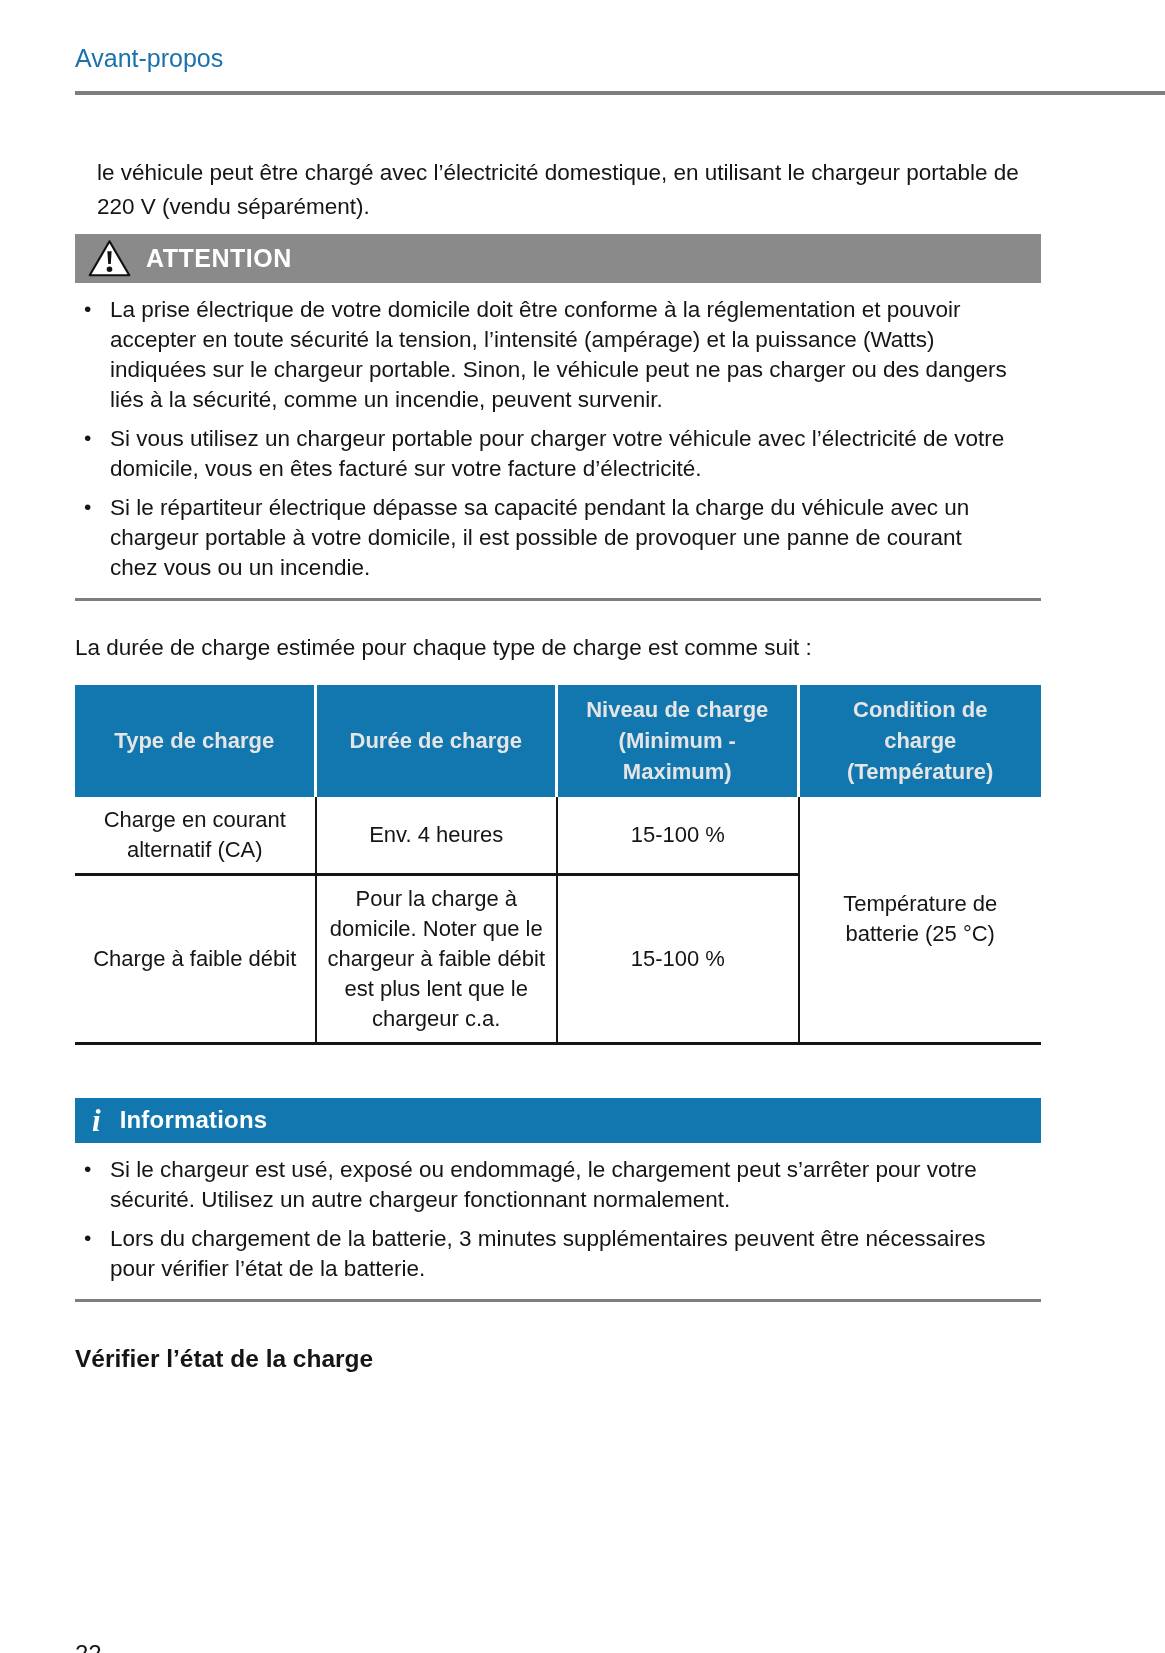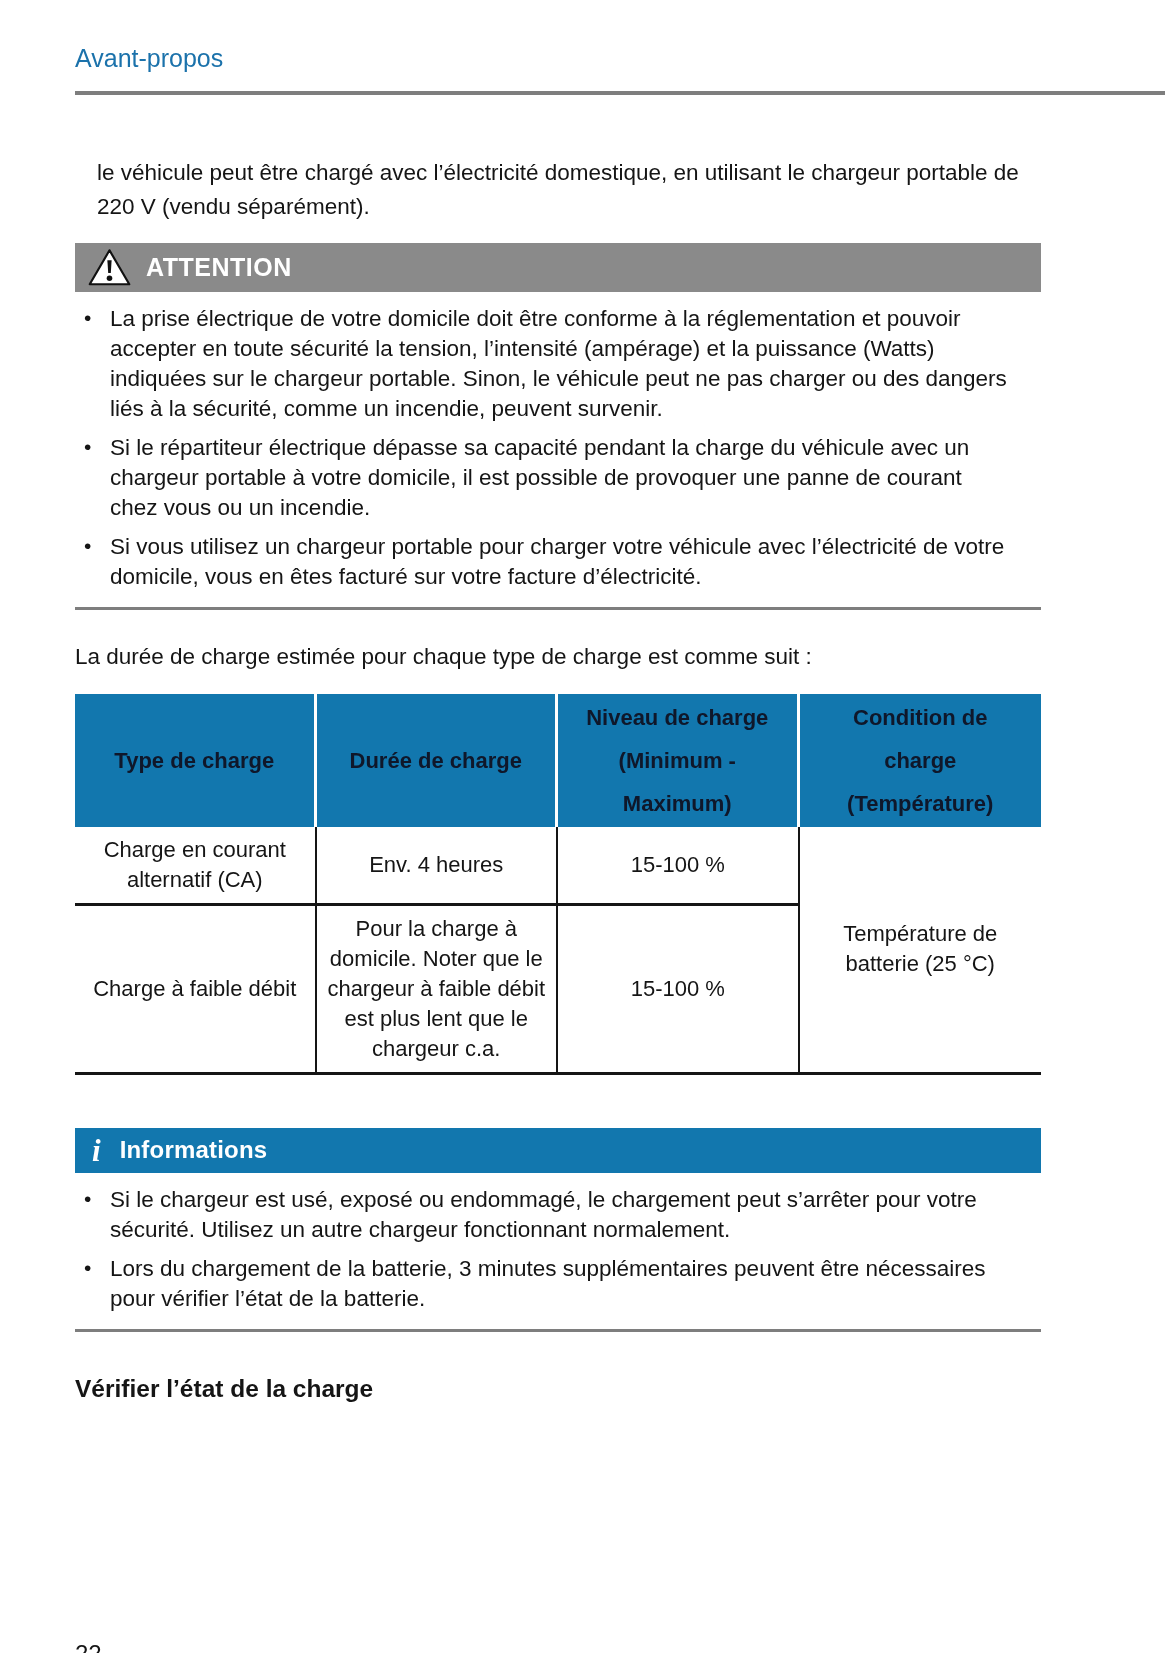--- a/index.html
+++ b/index.html
@@ -15,43 +15,43 @@
   }
   .top-rule{
     position:absolute;left:75px;top:91px;width:1090px;height:4px;background:#7e7e7e;
   }
   .content{position:absolute;left:75px;top:156px;width:1020px;}
   .intro{
     margin:0 0 0 22px;width:945px;
     font-size:22.5px;line-height:34px;
   }
   .banner{
-    margin-top:19px;width:966px;height:49px;box-sizing:border-box;
+    margin-top:10px;width:966px;height:49px;box-sizing:border-box;
     display:flex;align-items:center;gap:15px;padding-left:13px;
     background:#8a8a8a;
   }
   .banner-title{color:#ffffff;font-weight:bold;font-size:25px;letter-spacing:.5px;}
   .warn-svg{width:43px;height:39px;display:block;}
   ul.bullets{
     list-style:none;margin:12px 0 0 0;padding:0;
     font-size:22.5px;line-height:30px;width:940px;
   }
   ul.bullets li{position:relative;padding-left:35px;margin-top:9px;}
   ul.bullets li::before{content:"\2022";position:absolute;left:9px;top:-1px;font-size:21px;}
   .mid-rule{margin-top:15px;width:966px;height:3px;background:#7e7e7e;}
   .lead{margin-top:32px;font-size:22.5px;line-height:29px;}
   table.charge{
     margin-top:17px;width:966px;table-layout:fixed;
     border-collapse:separate;border-spacing:0;
     border-bottom:3px solid #151515;
   }
   table.charge th,table.charge td{box-sizing:border-box;width:25%;}
   table.charge th{
-    background:#1277ae;color:#0f172a;
-    font-size:22px;font-weight:bold;line-height:43px;
+    background:#1277ae;color:#e5e5e5;
+    font-size:22px;font-weight:bold;line-height:31px;
     height:112px;vertical-align:middle;text-align:center;
     padding:2px 6px;white-space:pre-line;
   }
   table.charge th.gap{border-right:3px solid #ffffff;}
   table.charge td{
     font-size:22px;line-height:30px;text-align:center;vertical-align:middle;
     padding:8px 8px;
   }
   table.charge td.sep{border-right:2px solid #151515;}
   table.charge tr.r1 td.sep{border-bottom:3px solid #151515;height:73px;}
@@ -85,22 +85,22 @@
     <svg class="warn-svg" viewBox="0 0 100 90" aria-hidden="true">
       <path d="M50 5 L96 84 L4 84 Z" fill="#ffffff" stroke="#111111" stroke-width="5" stroke-linejoin="round"></path>
       <path d="M45 28 L55 28 L53 58 L47 58 Z" fill="#111111"></path>
       <circle cx="50" cy="70" r="6.5" fill="#111111"></circle>
     </svg>
     <span class="banner-title">ATTENTION</span>
   </div>
 
   <ul class="bullets">
     <li>La prise électrique de votre domicile doit être conforme à la réglementation et pouvoir accepter en toute sécurité la tension, l’intensité (ampérage) et la puissance (Watts) indiquées sur le chargeur portable. Sinon, le véhicule peut ne pas charger ou des dangers liés à la sécurité, comme un incendie, peuvent survenir.</li>
+    <li>Si vous utilisez un chargeur portable pour charger votre véhicule avec l’électricité de votre domicile, vous en êtes facturé sur votre facture d’électricité.</li>
     <li>Si le répartiteur électrique dépasse sa capacité pendant la charge du véhicule avec un chargeur portable à votre domicile, il est possible de provoquer une panne de courant chez vous ou un incendie.</li>
-    <li>Si vous utilisez un chargeur portable pour charger votre véhicule avec l’électricité de votre domicile, vous en êtes facturé sur votre facture d’électricité.</li>
   </ul>
 
   <div class="mid-rule"></div>
 
   <p class="lead">La durée de charge estimée pour chaque type de charge est comme suit :</p>
 
   <table class="charge">
     <tbody>
         <tr>
       <th class="gap">Type de charge</th>

